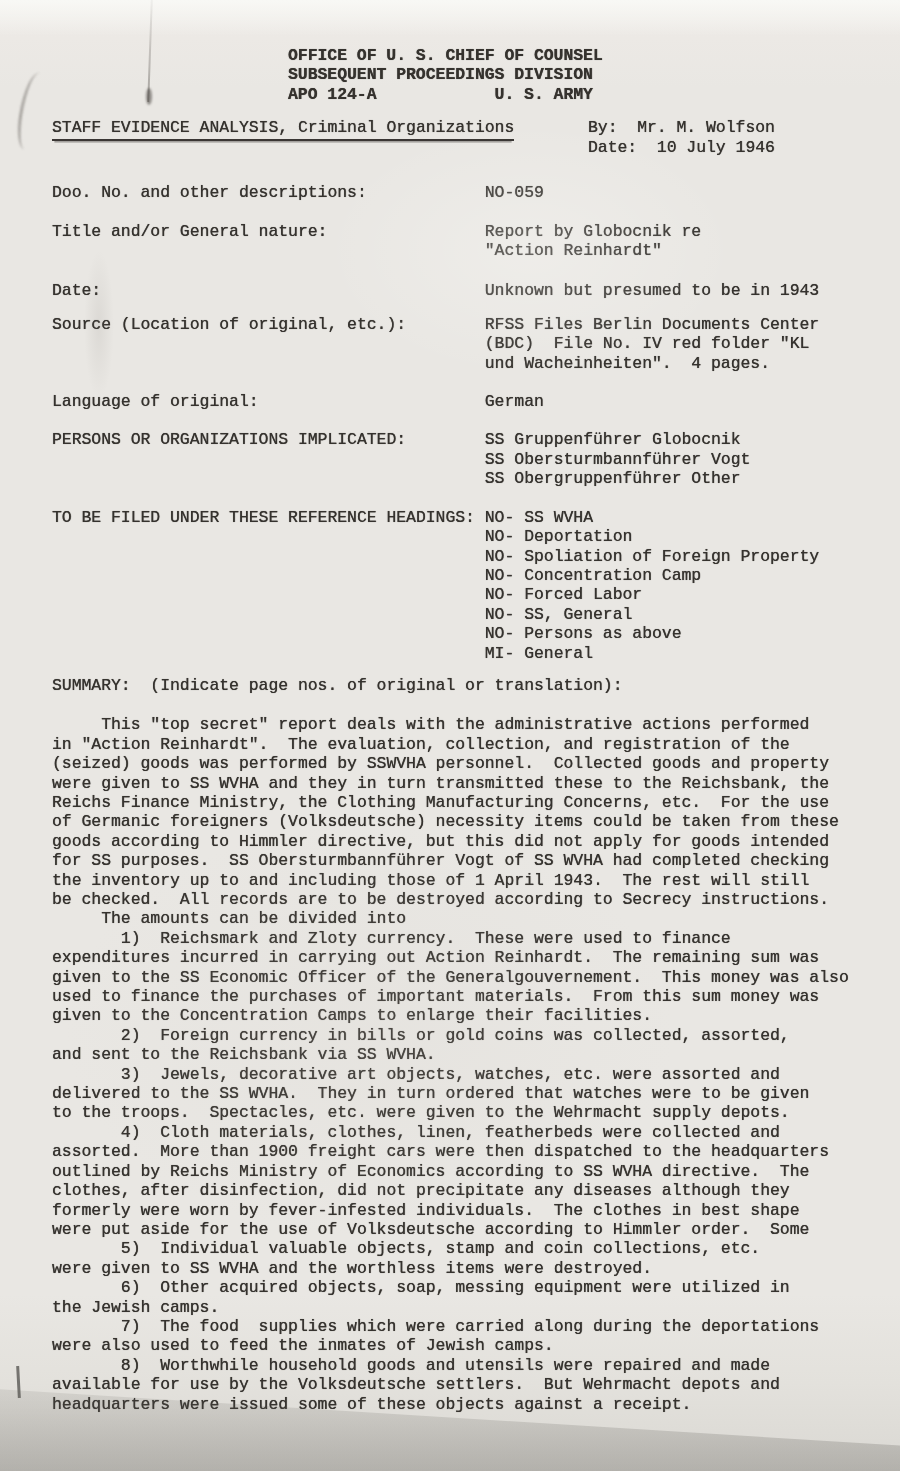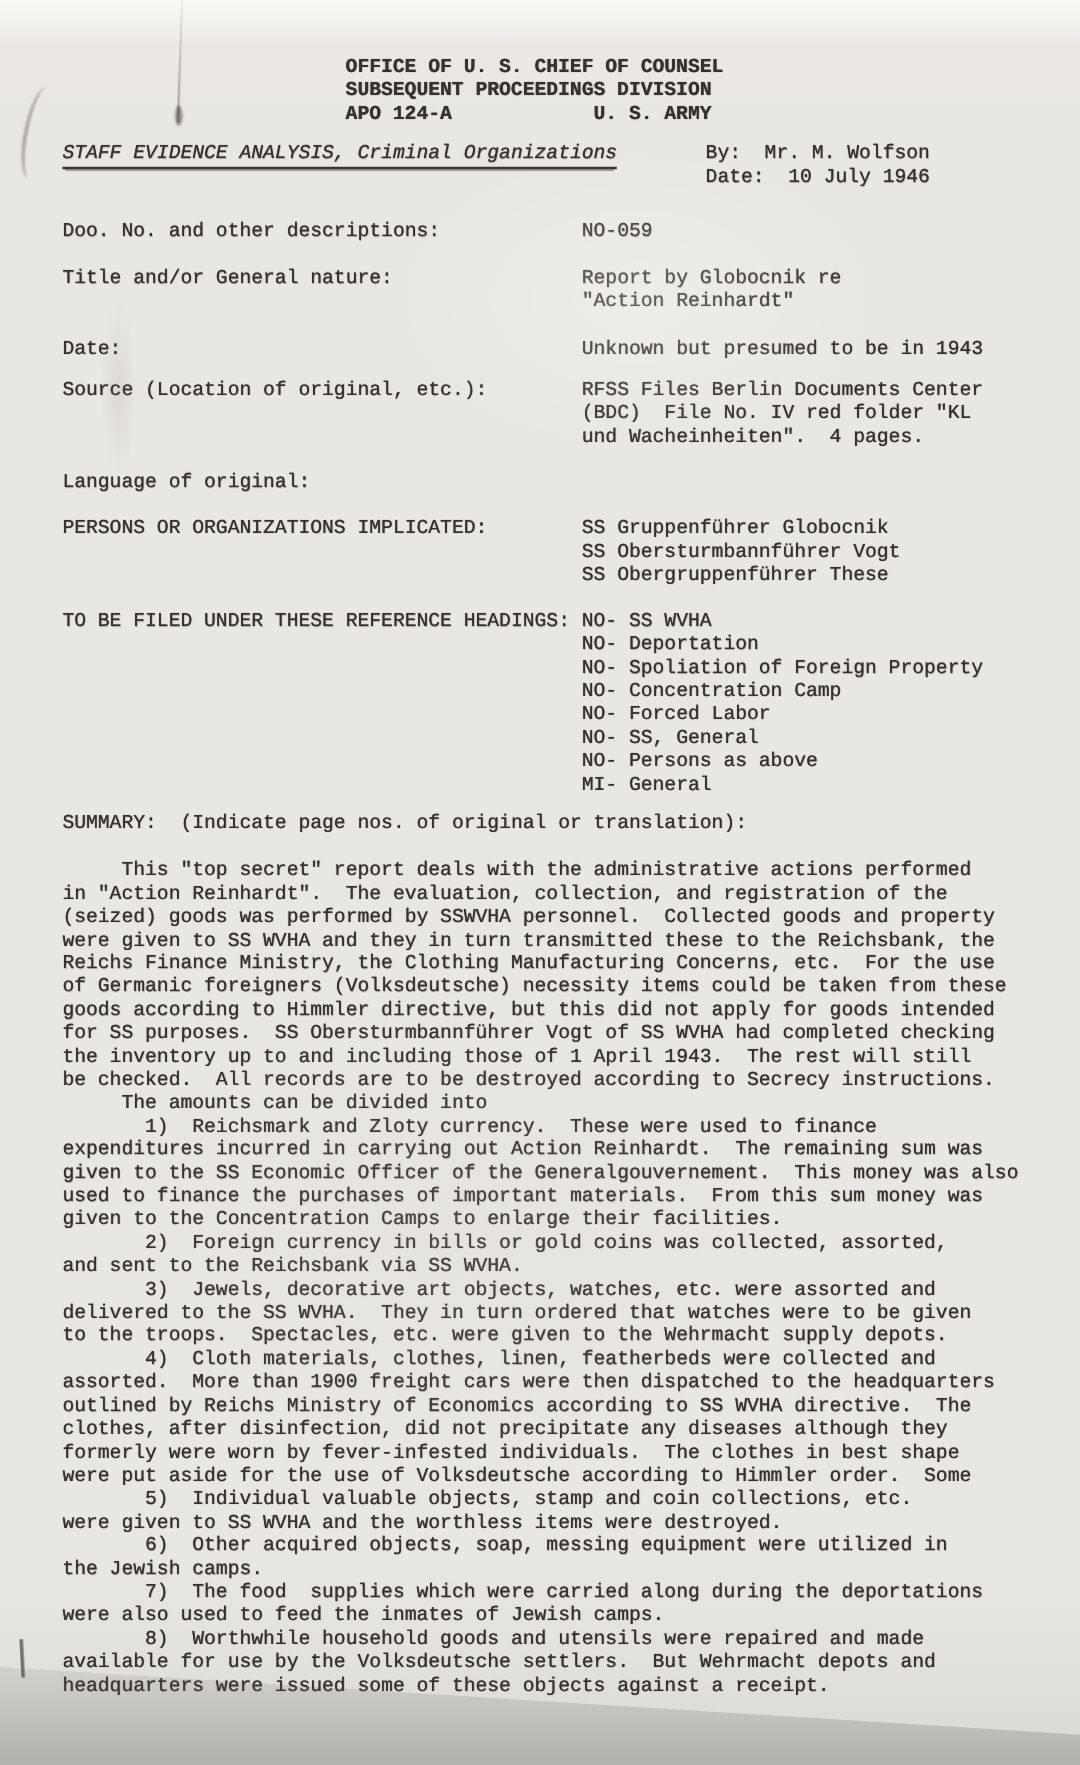--- a/index.html
+++ b/index.html
@@ -26,21 +26,20 @@
   .line { white-space: pre; text-shadow: 0 0 0.7px rgba(53,50,46,0.85), 0.4px 0.4px 0.6px rgba(53,50,46,0.30); }
 
   .header-block { margin-left: 236px; font-weight: bold; }
 
   .title-row { position: relative; margin-top: 14px; height: 40px; }
   .sea-title {
     display: inline-block;
     border-bottom: 2.6px solid rgba(33,30,27,0.88);
     box-shadow: 0 4px 0 -2.4px rgba(33,30,27,0.35);
     padding-bottom: 1px;
-    font-style: italic;
   }
   .byline { position: absolute; left: 536px; top: 0; }
 
   .row { display: flex; align-items: flex-start; }
   .row .label { width: 44ch; flex: 0 0 44ch; }
   .row .values { flex: 1 1 auto; }
 
   .mt-25 { margin-top: 25px; }
   .mt-21 { margin-top: 21px; }
   .mt-20 { margin-top: 20px; }
@@ -152,28 +151,31 @@
     <div class="tw label">Source (Location of original, etc.):</div>
     <div class="values">
         <div class="line">RFSS Files Berlin Documents Center</div>
         <div class="line">(BDC)  File No. IV red folder "KL</div>
         <div class="line">und Wacheinheiten".  4 pages.</div>
       </div>
   </div>
 
   <div class="row mt-19">
     <div class="tw label">Language of original:</div>
+    <div class="values">
+        <div class="line">German</div>
+      </div>
   </div>
 
   <div class="row mt-19">
     <div class="tw label">PERSONS OR ORGANIZATIONS IMPLICATED:</div>
     <div class="values">
         <div class="line">SS Gruppenführer Globocnik</div>
         <div class="line">SS Obersturmbannführer Vogt</div>
-        <div class="line">SS Obergruppenführer These</div>
+        <div class="line">SS Obergruppenführer Other</div>
       </div>
   </div>
 
   <div class="row mt-19">
     <div class="tw label">TO BE FILED UNDER THESE REFERENCE HEADINGS:</div>
     <div class="values">
         <div class="line">NO- SS WVHA</div>
         <div class="line">NO- Deportation</div>
         <div class="line">NO- Spoliation of Foreign Property</div>
         <div class="line">NO- Concentration Camp</div>

